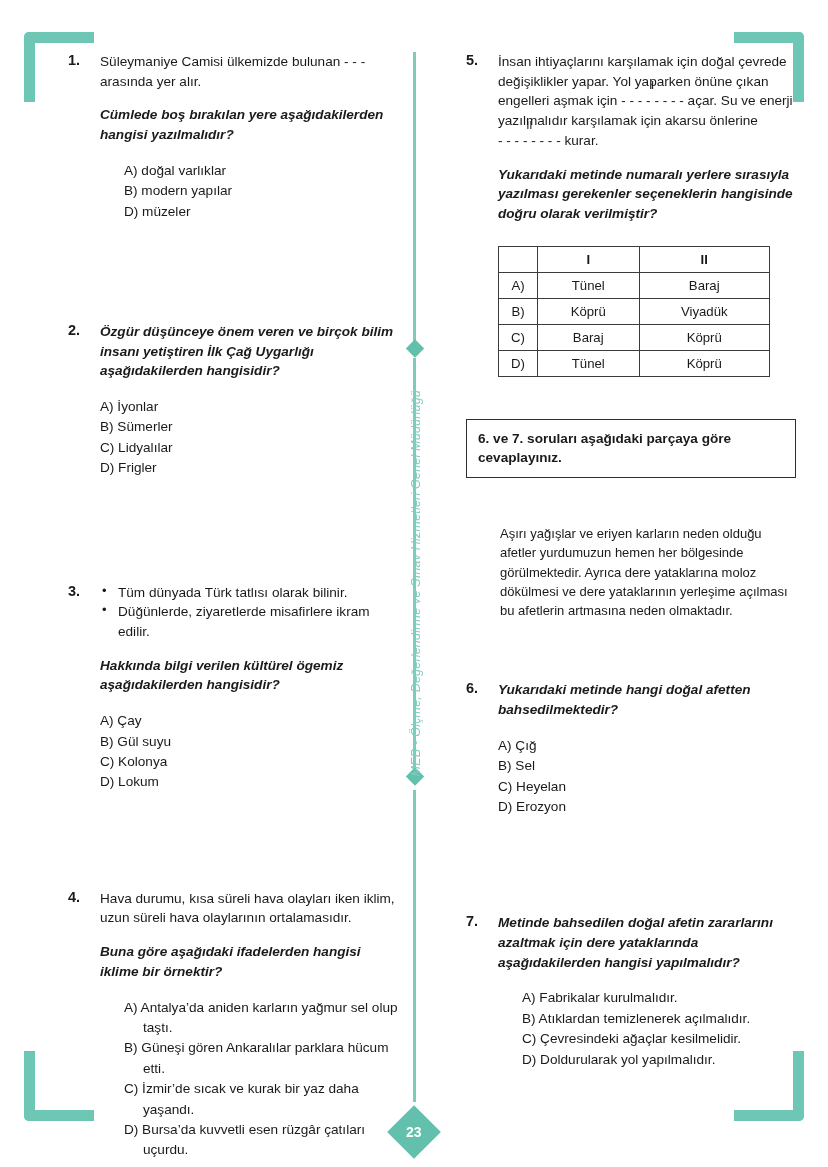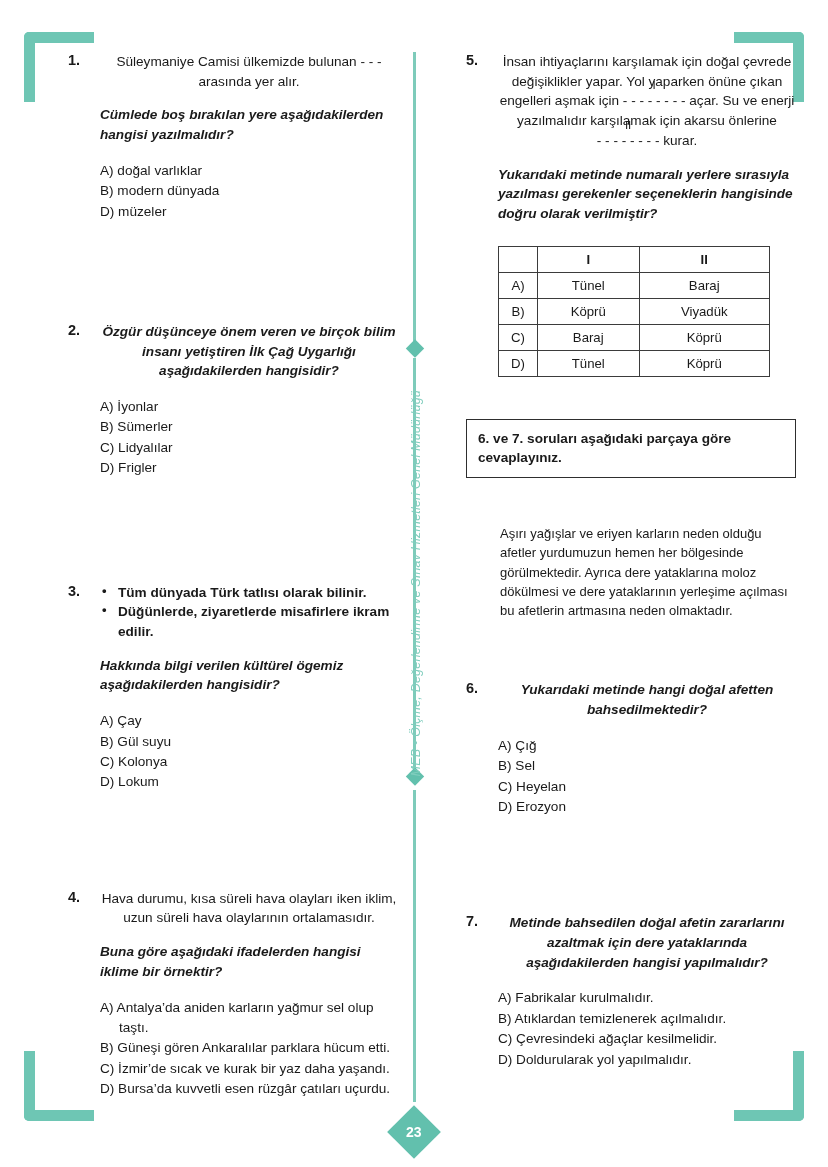--- a/index.html
+++ b/index.html
@@ -114,61 +114,60 @@
     position: absolute;
     left: 0;
     top: 0;
     font-weight: bold;
     font-size: 14.5px;
   }
   .q-text {
     font-size: 13.6px;
     line-height: 1.45;
     margin: 0;
-    text-align: center;
   }
   .q-text.bold, .q-prompt {
     font-weight: bold;
     font-size: 13.6px;
     line-height: 1.45;
     margin: 0;
     font-style: italic;
   }
   .q-prompt { margin-top: 14px; }
 
   .bullets {
     list-style: none;
     margin: 0;
     padding: 0;
   }
   .bullets li {
     position: relative;
     padding-left: 18px;
     font-size: 13.6px;
     line-height: 1.45;
-    font-weight: bold;
   }
   .bullets li::before {
     content: "\2022";
     position: absolute;
     left: 2px;
     top: -1px;
     font-size: 13px;
   }
 
   
   .options {
     margin-top: 16px;
     font-size: 13.6px;
     line-height: 1.5;
   }
   .options.stacked .opt {
     display: block;
     padding-left: 19px;
     text-indent: -19px;
+    margin-left: 24px;
   }
   .options.grid2 {
     display: grid;
     grid-template-columns: 1fr;
     column-gap: 4px;
     row-gap: 0px;
   }
   .options.grid2 .opt { display: block; }
 
   
@@ -250,21 +249,21 @@
 </div>
 
 <div class="column col-left">
 
   <div class="question">
     <div class="q-num">1.</div>
     <p class="q-text">Süleymaniye Camisi ülkemizde bulunan - - - arasında yer alır.</p>
     <p class="q-prompt">Cümlede boş bırakılan yere aşağıdakilerden hangisi yazılmalıdır?</p>
     <div class="options stacked">
       <span class="opt">A) doğal varlıklar</span>
-      <span class="opt">B) modern dünyada</span>
+      <span class="opt">B) modern yapılar</span>
       <span class="opt">D) müzeler</span>
     </div>
   </div>
 
   <div class="sp-q1"></div>
 
   <div class="question">
     <div class="q-num">2.</div>
     <p class="q-text bold">Özgür düşünceye önem veren ve birçok bilim insanı yetiştiren İlk Çağ Uygarlığı aşağıdakilerden hangisidir?</p>
     <div class="options grid2">

